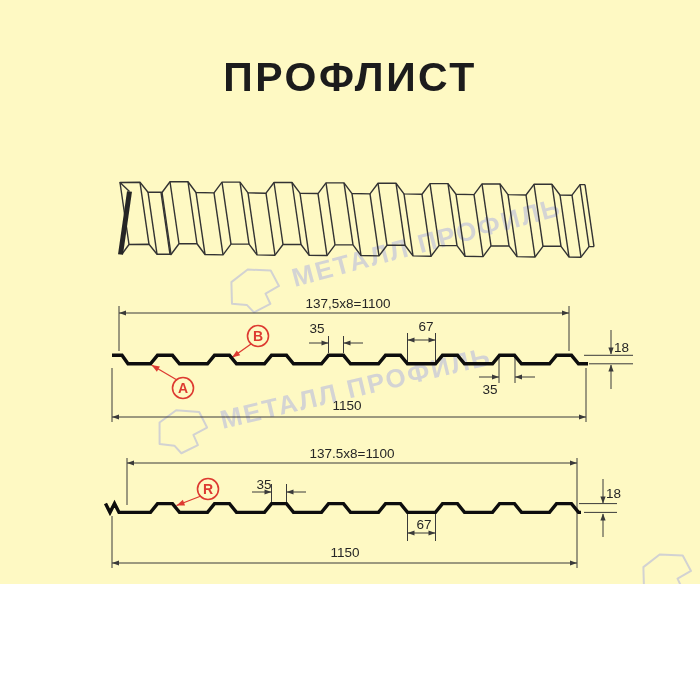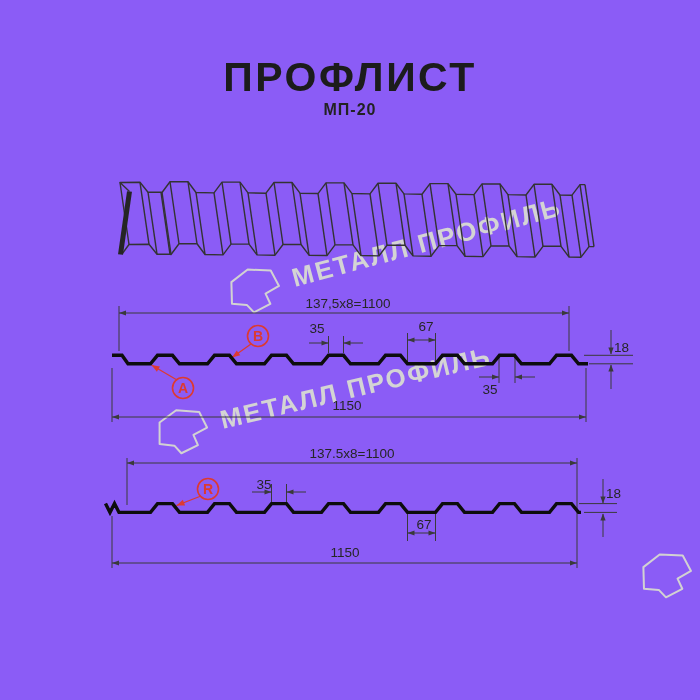--- a/index.html
+++ b/index.html
@@ -1,16 +1,16 @@
 <!DOCTYPE html>
 <html><head>
 <meta charset="utf-8">
 <style>
   html,body{margin:0;padding:0;background:#fff;}
-  .page{position:relative;width:700px;height:700px;background:#8b5cf6;overflow:hidden;
+  .page{position:relative;width:700px;height:584px;background:#fef9c3;overflow:hidden;
         font-family:"Liberation Sans", sans-serif;}
   .title{position:absolute;top:54px;left:0;width:700px;text-align:center;
          font-size:41px;font-weight:800;letter-spacing:2.5px;color:#1c1c1c;}
   .subtitle{position:absolute;top:101px;left:0;width:700px;text-align:center;
          font-size:16px;font-weight:700;letter-spacing:1px;color:#222;}
   .footer{position:absolute;top:614px;left:0;width:700px;text-align:center;
          font-size:17px;font-weight:600;letter-spacing:1.2px;color:#2e2e2e;}
   svg{position:absolute;top:0;left:0;}
   .profline{fill:none;stroke:#0d0d0d;stroke-width:3.4;stroke-linejoin:miter;}
   .sheetline{fill:none;stroke:#333;stroke-width:1.4;stroke-linejoin:round;}
@@ -22,21 +22,20 @@
   .wmtext{font-family:"Liberation Sans",sans-serif;font-size:26px;font-weight:700;
           letter-spacing:2px;fill:#d4d4d4;}
   .redcirc{fill:none;stroke:#dd3a31;stroke-width:1.6;}
 </style>
 </head>
 <body>
 
 <div class="page">
 
   <div class="title">ПРОФЛИСТ</div>
-  <div class="subtitle">МП-20</div>
 
   <svg width="700" height="700" viewBox="0 0 700 700">
 
     <g transform="translate(256,289) rotate(-15)">
       <path class="wmlogo" d="M -27 8 L -22 -13 L -3 -21 L 19 -14 L 23 3 L 8 7 L 10 18 L -8 22 L -13 13 Z"></path>
       <text class="wmtext" x="38" y="8">МЕТАЛЛ ПРОФИЛЬ</text>
     </g>
     <g transform="translate(184,430) rotate(-13.5)">
       <path class="wmlogo" d="M -27 8 L -22 -13 L -3 -21 L 19 -14 L 23 3 L 8 7 L 10 18 L -8 22 L -13 13 Z"></path>
       <text class="wmtext" x="38" y="8">МЕТАЛЛ ПРОФИЛЬ</text>

